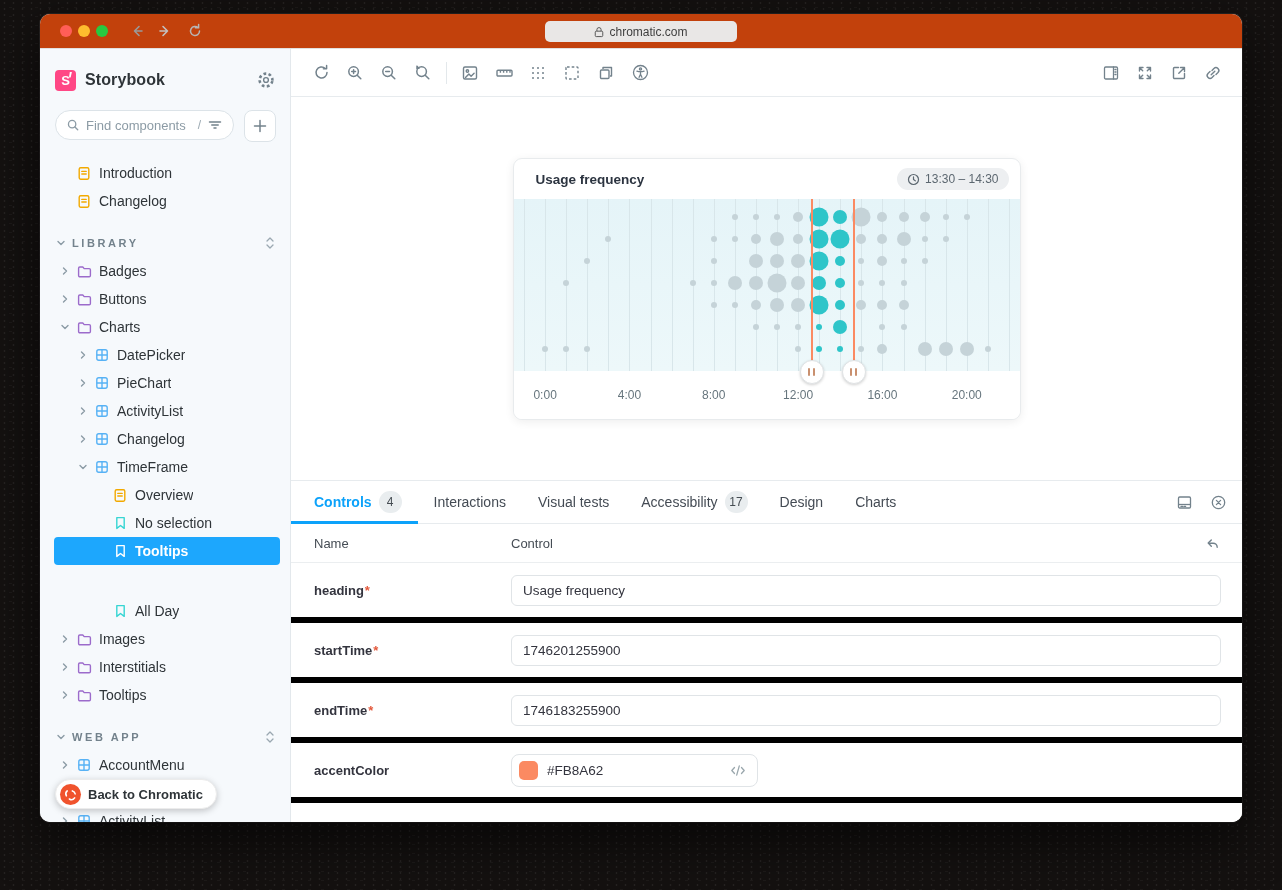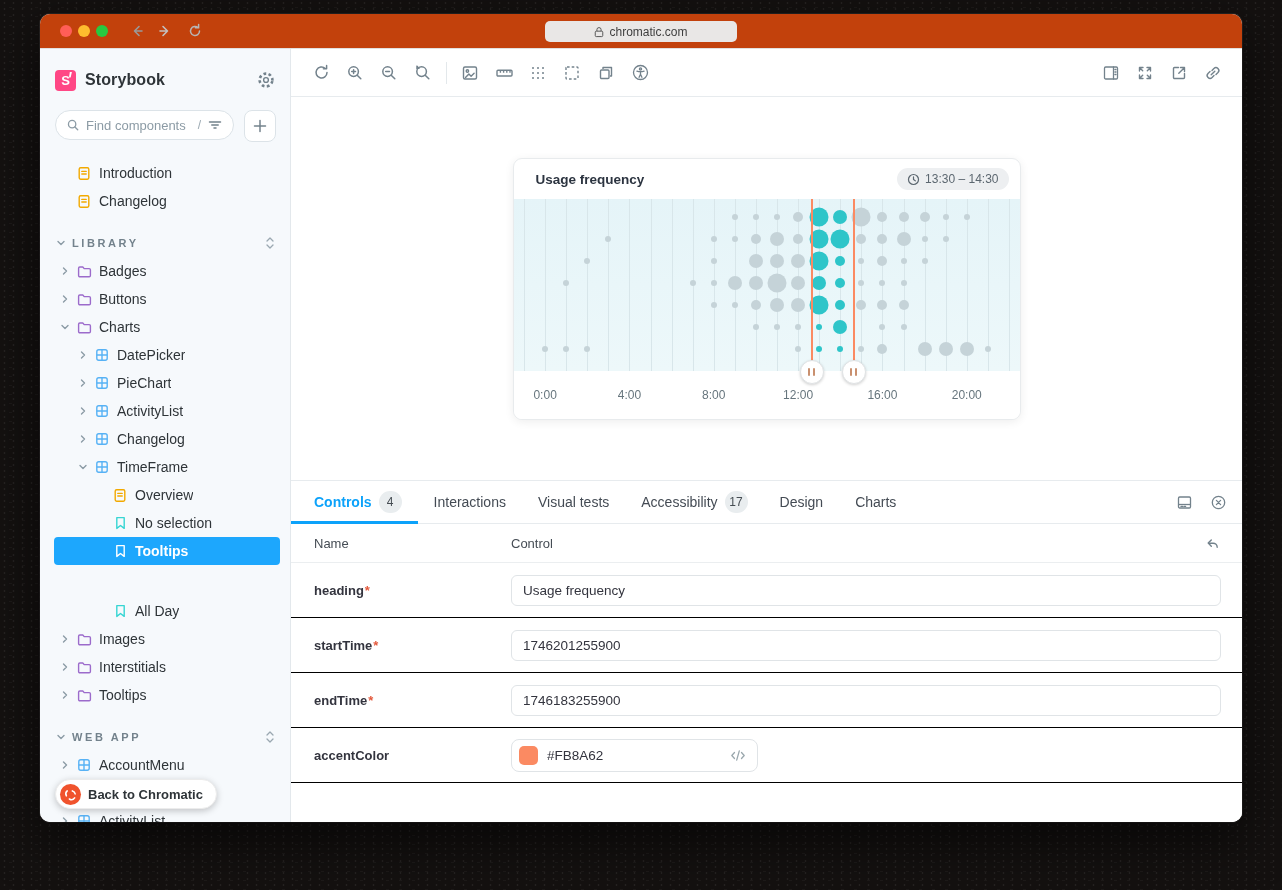--- a/index.html
+++ b/index.html
@@ -91,21 +91,21 @@
   .tab .count{min-width:15px;height:22px;padding:0 4px;border-radius:11px;background:#E9EDEF;color:#454C52;
     font-size:12px;font-weight:normal;display:flex;align-items:center;justify-content:center;}
   .tab-actions{margin-left:auto;display:flex;align-items:center;gap:10px;color:#73828C;}
   .ta-btn{width:24px;height:24px;display:flex;align-items:center;justify-content:center;cursor:pointer;}
   .thead{height:38px;flex:0 0 38px;display:flex;align-items:center;border-bottom:1px solid #EBEEF0;
     font-size:13px;color:#454C54;}
   .thead .c-name{width:197px;flex:0 0 197px;padding-left:23px;}
   .thead .c-ctrl{flex:1;}
   .thead .undo{margin-right:21px;color:#73828C;cursor:pointer;}
   .rows{flex:1;overflow:hidden;background:#fff;}
-  .trow2{display:flex;align-items:center;height:54px;border-bottom:1px solid #000000;}
+  .trow2{display:flex;align-items:center;height:54px;border-bottom:6px solid #000000;}
   .tname{width:197px;flex:0 0 197px;padding-left:23px;font-size:13px;font-weight:bold;color:#33343E;}
   .req{color:#E3593C;margin-left:1px;}
   .tctrl{flex:1;padding-right:21px;}
   .ctl-input{width:100%;height:31px;box-sizing:border-box;border:1px solid #E0E4E7;border-radius:6px;
     padding:0 11px;font-size:13.5px;color:#33343E;font-family:"Liberation Sans",sans-serif;background:#fff;outline:none;}
   .color-ctl{width:247px;height:33px;box-sizing:border-box;border:1px solid #E0E4E7;border-radius:8px;
     display:flex;align-items:center;gap:9px;padding:0 11px 0 7px;font-size:13.5px;color:#33343E;background:#fff;cursor:pointer;}
   .swatch{width:19px;height:19px;border-radius:5px;flex:0 0 19px;}
   .color-ctl .code-icn{margin-left:auto;color:#9AA7AD;}
 </style>

